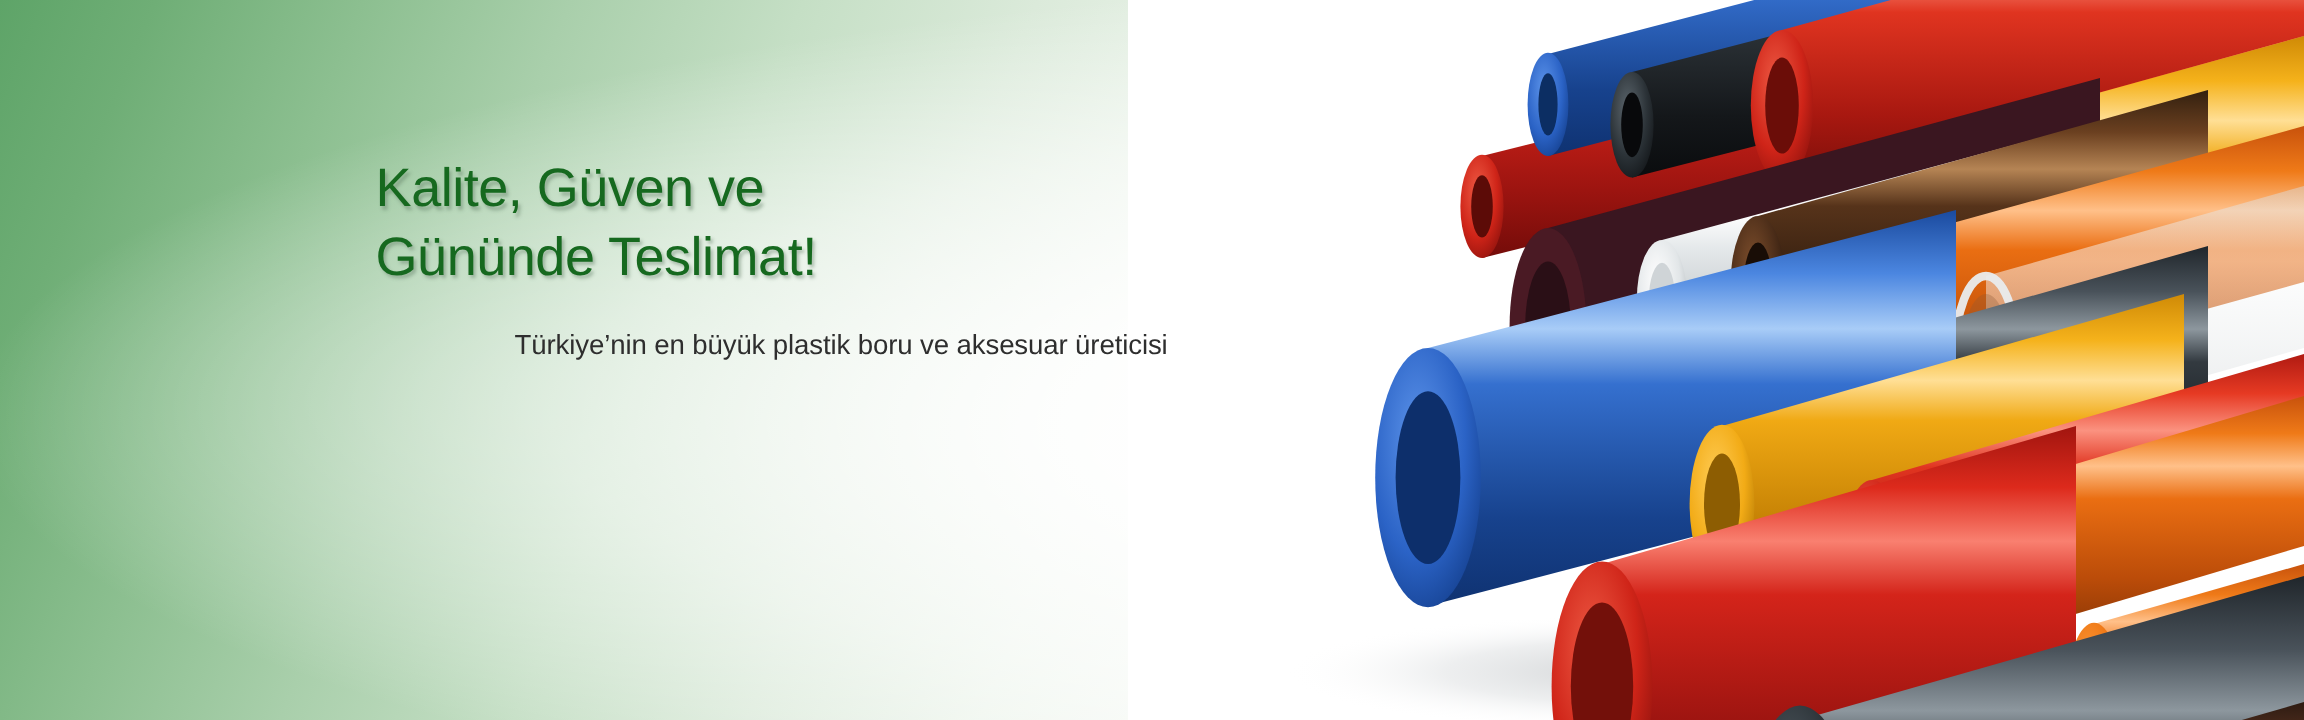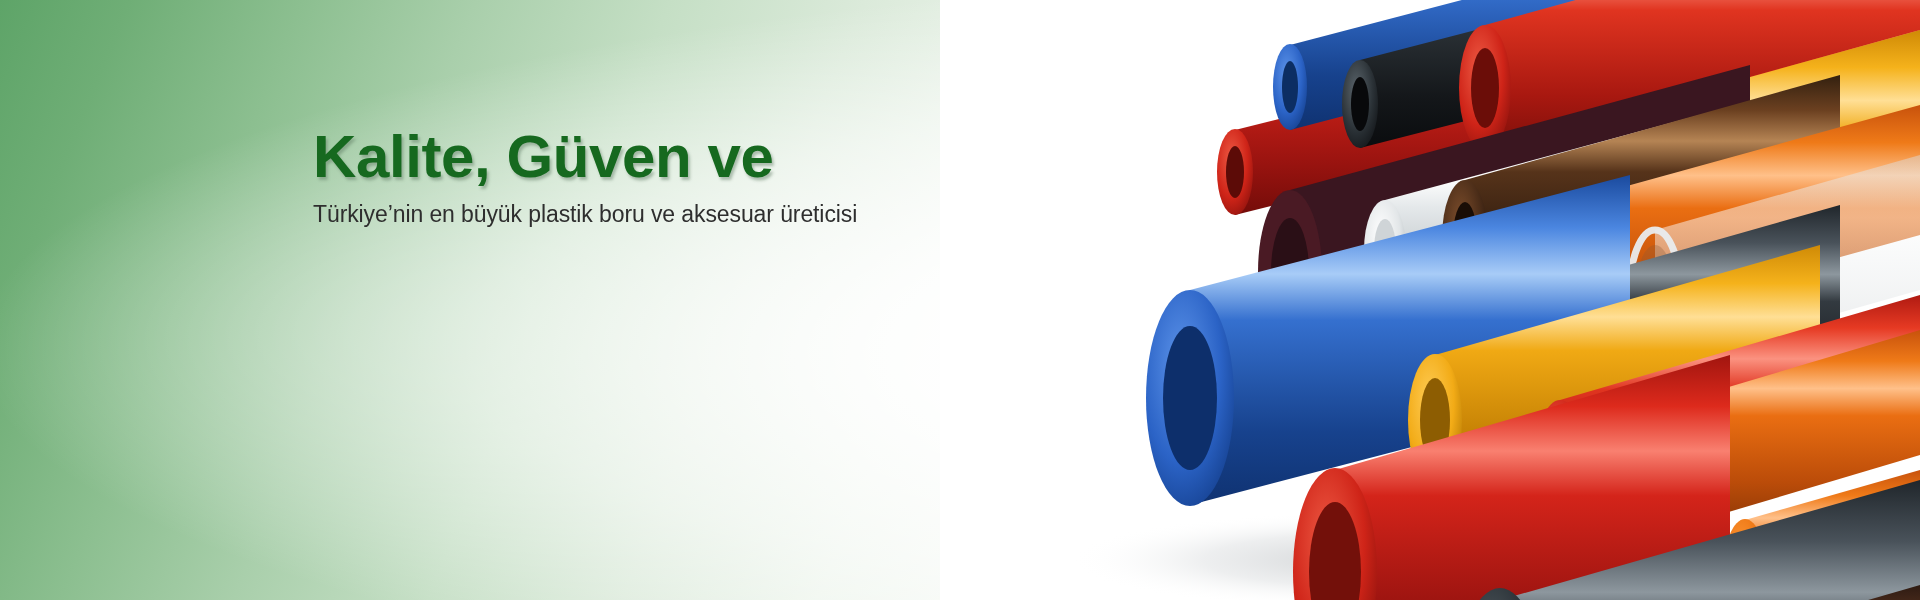--- a/index.html
+++ b/index.html
@@ -43,37 +43,38 @@
 
   
   .text-block {
     position: absolute;
     left: 313px;
     top: 128px;
     width: 660px;
     z-index: 6;
   }
   .headline {
-    font-size: 60px;
-    font-weight: bold;
+    font-size: 45px;
+    font-weight: normal;
     line-height: 57px;
     color: #16691f;
     letter-spacing: -0.4px;
     text-shadow: 2px 3px 3px rgba(90,120,95,0.45);
     white-space: nowrap;
   }
   .headline .hl-line { display: block; }
 
   .subtitle {
-    margin-top: 13px;
+    margin-top: 29px;
     font-size: 23px;
     line-height: 33px;
     color: #2e2e2e;
     letter-spacing: -0.1px;
     white-space: nowrap;
+    text-align: right;
   }
   .subtitle .sub-line { display: block; }
 
   
   .pipes-photo {
     position: absolute;
     right: 0;
     top: 0;
     width: 980px;
     height: 600px;
@@ -374,19 +375,20 @@
         <ellipse cx="790" cy="727" rx="40" ry="100" fill="#2a1a14"></ellipse>
         <ellipse cx="790" cy="727" rx="25" ry="66" fill="#110a07"></ellipse>
       </g>
     </svg>
     <div class="photo-fade-left"></div>
   </div>
 
   <div class="text-block">
     <div class="headline">
       <span class="hl-line">Kalite, Güven ve</span>
+      <span class="hl-line">Gününde Teslimat!</span>
     </div>
     <div class="subtitle">
       <span class="sub-line">Türkiye’nin en büyük plastik boru ve aksesuar üreticisi</span>
     </div>
   </div>
 
 </div>
 
 </body></html>

